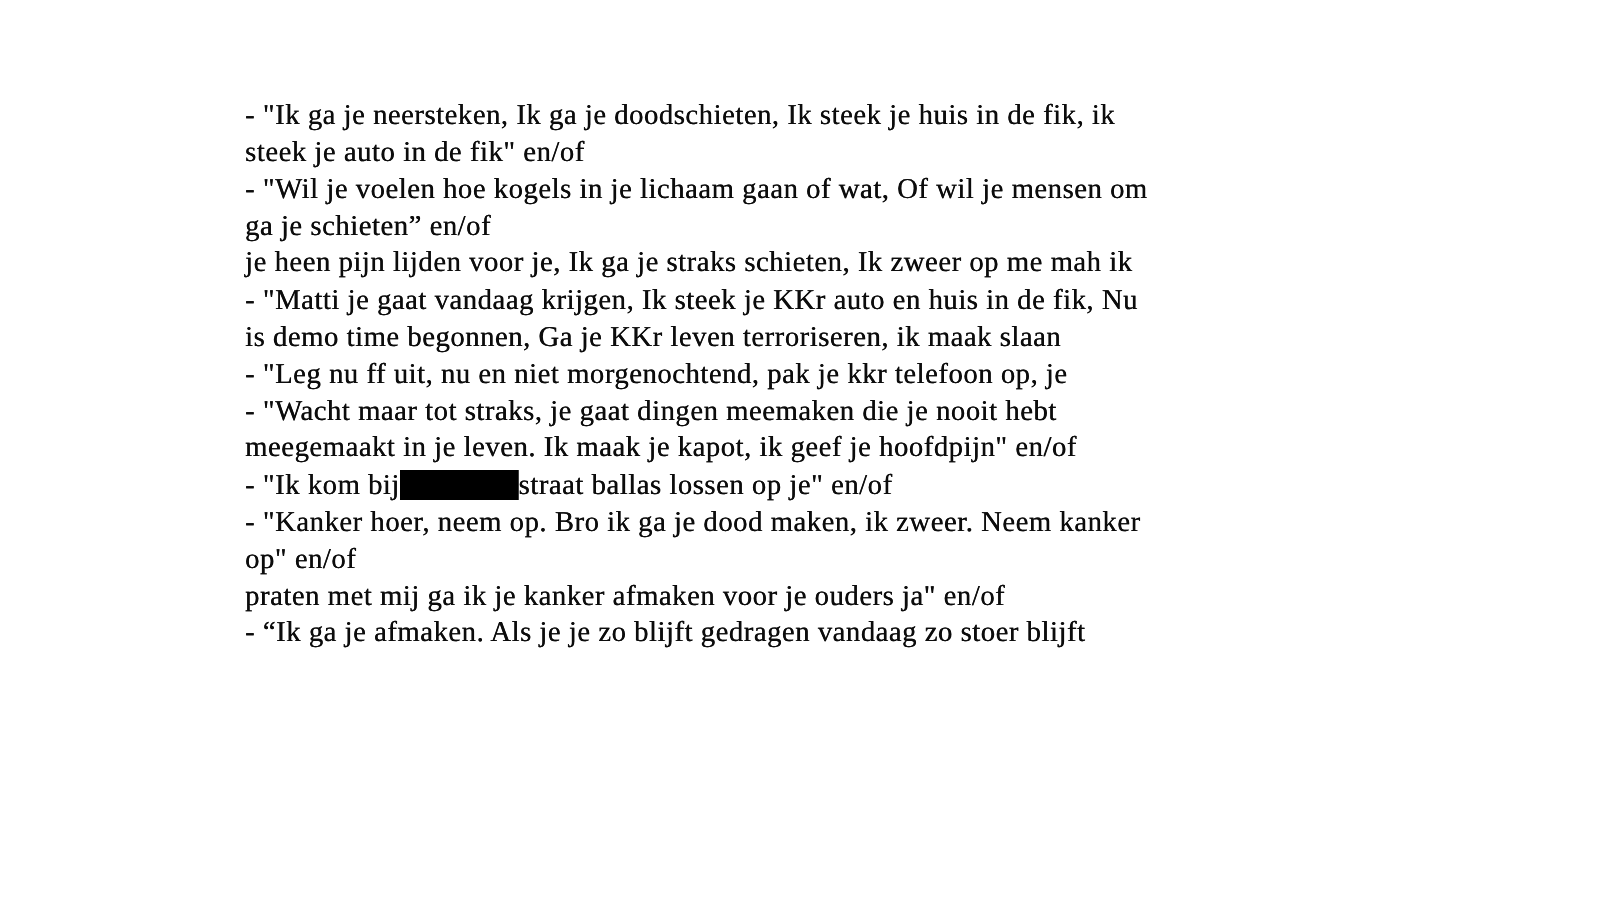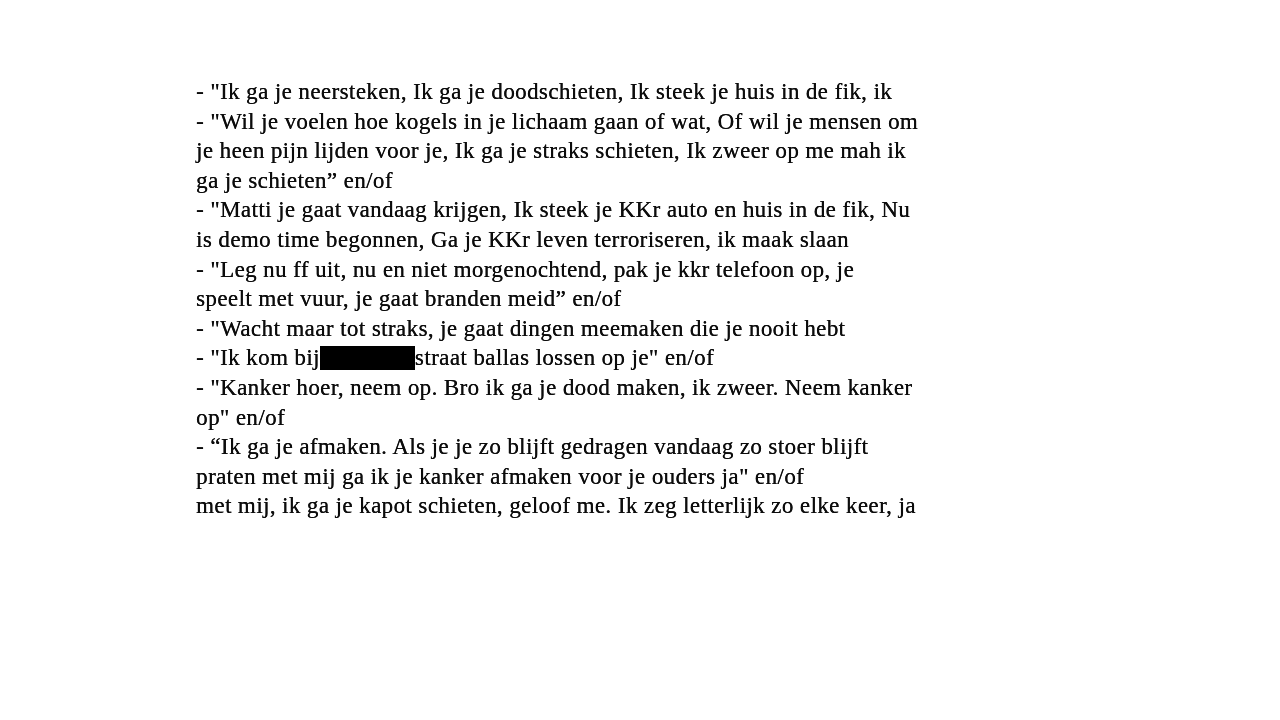--- a/index.html
+++ b/index.html
@@ -38,28 +38,28 @@
     background: #000000;
     vertical-align: -5px;
   }
 </style>
 </head>
 <body>
 
 <div class="page">
   <div class="text-block" id="text-block" style="color: rgb(12, 12, 12);">
       <div class="text-line">- "Ik ga je neersteken, Ik ga je doodschieten, Ik steek je huis in de fik, ik</div>
+      <div class="text-line">steek je auto in de fik" en/of</div>
       <div class="text-line">- "Wil je voelen hoe kogels in je lichaam gaan of wat, Of wil je mensen om</div>
+      <div class="text-line">ga je schieten” en/of</div>
       <div class="text-line">je heen pijn lijden voor je, Ik ga je straks schieten, Ik zweer op me mah ik</div>
-      <div class="text-line">ga je schieten” en/of</div>
       <div class="text-line">- "Matti je gaat vandaag krijgen, Ik steek je KKr auto en huis in de fik, Nu</div>
       <div class="text-line">is demo time begonnen, Ga je KKr leven terroriseren, ik maak slaan</div>
       <div class="text-line">- "Leg nu ff uit, nu en niet morgenochtend, pak je kkr telefoon op, je</div>
-      <div class="text-line">speelt met vuur, je gaat branden meid” en/of</div>
       <div class="text-line">- "Wacht maar tot straks, je gaat dingen meemaken die je nooit hebt</div>
+      <div class="text-line">meegemaakt in je leven. Ik maak je kapot, ik geef je hoofdpijn" en/of</div>
       <div class="text-line"><span>- "Ik kom bij</span><span class="redaction-box" style="width: 95px; height: 24px; background: rgb(0, 0, 0);"></span><span>straat ballas lossen op je" en/of</span></div>
       <div class="text-line">- "Kanker hoer, neem op. Bro ik ga je dood maken, ik zweer. Neem kanker</div>
       <div class="text-line">op" en/of</div>
+      <div class="text-line">praten met mij ga ik je kanker afmaken voor je ouders ja" en/of</div>
       <div class="text-line">- “Ik ga je afmaken. Als je je zo blijft gedragen vandaag zo stoer blijft</div>
-      <div class="text-line">praten met mij ga ik je kanker afmaken voor je ouders ja" en/of</div>
-      <div class="text-line">met mij, ik ga je kapot schieten, geloof me. Ik zeg letterlijk zo elke keer, ja</div>
     </div>
 </div>
 
 </body></html>

